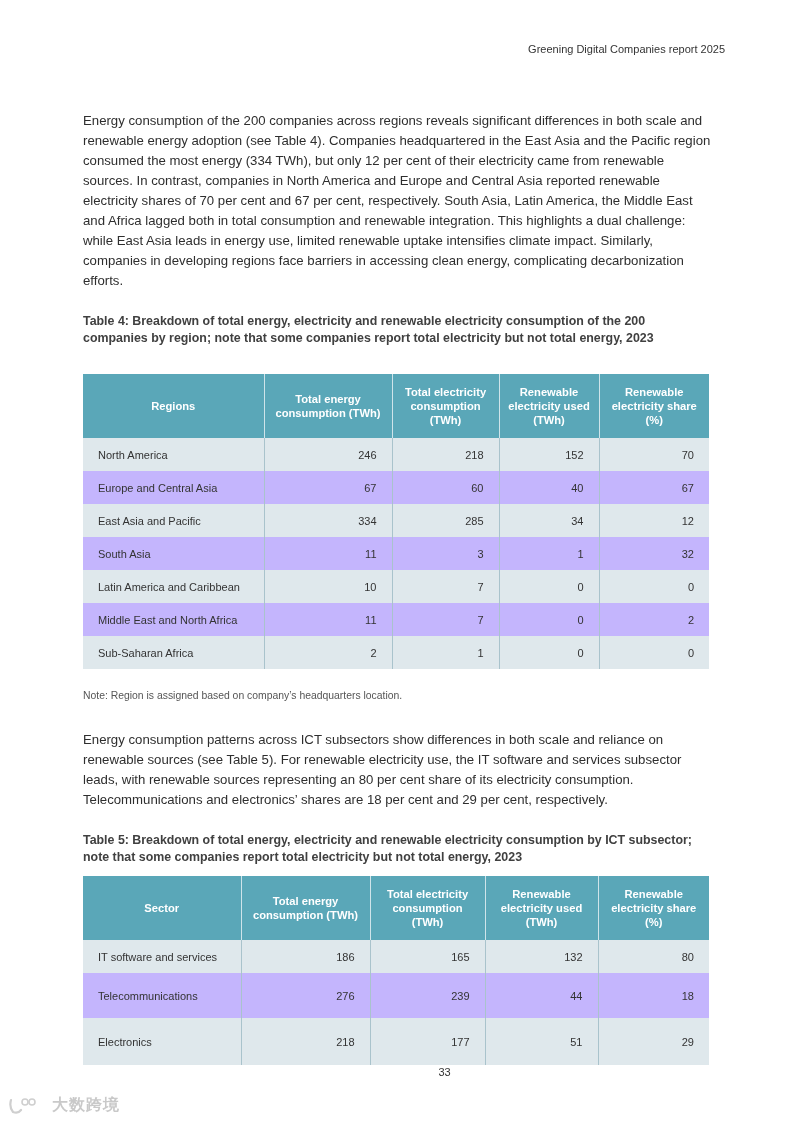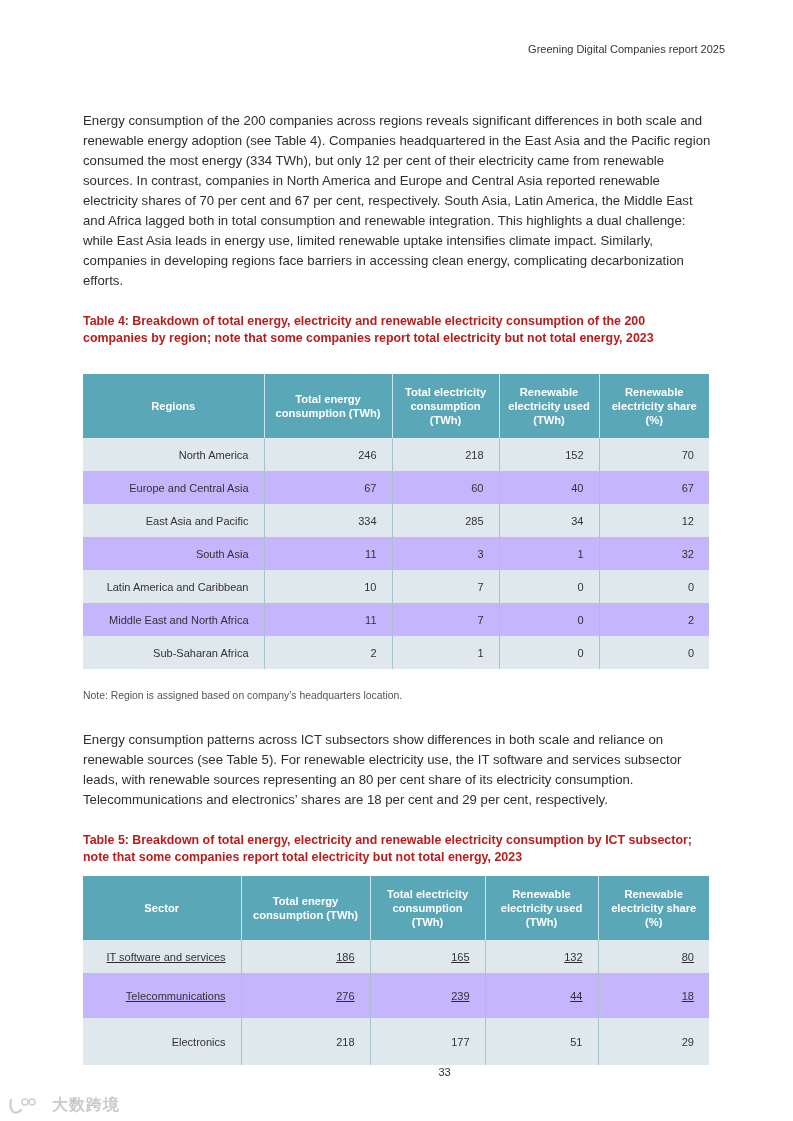--- a/index.html
+++ b/index.html
@@ -10,37 +10,37 @@
   }
   .running-head {
     position: absolute; right: 68px; top: 43px; font-size: 11px; color: #333;
   }
   .para {
     position: absolute; left: 83px; width: 630px; font-size: 13.2px; line-height: 20px;
     color: #2e2e2e; margin: 0;
   }
   .caption {
     position: absolute; left: 83px; width: 630px; font-size: 12.4px; line-height: 17px;
-    font-weight: bold; color: #b91c1c; margin: 0;
+    font-weight: bold; color: #404040; margin: 0;
   }
   table.data {
     position: absolute; left: 83px; width: 626px; border-collapse: collapse;
     font-size: 11px; table-layout: fixed;
   }
   table.data th {
     background: #5aa7b8; color: #ffffff; font-weight: bold; font-size: 11.2px;
     line-height: 14px; text-align: center; vertical-align: middle; padding: 0 6px;
     border-left: 1px solid #cfe4ea;
   }
   table.data th:first-child { border-left: none; }
   table.data td {
     height: 33px; padding: 0 15px; color: #333; vertical-align: middle;
     border-left: 1px solid #a9c3cc;
   }
-  table.data td:first-child { border-left: none; text-align: right; }
+  table.data td:first-child { border-left: none; text-align: left; }
   table.data td.num { text-align: right; }
   table.data tr.odd td { background: #dfe8ec; }
   table.data tr.even td { background: #c4b5fd; }
   .note {
     position: absolute; left: 83px; top: 690px; font-size: 10.4px; color: #555;
   }
   .page-number {
     position: absolute; left: 0; width: 793px; top: 1066px; text-align: center;
     font-size: 11px; color: #333; padding-left: 48px;
   }
@@ -146,28 +146,28 @@
   <thead>
     <tr style="height:64px;">
       <th>Sector</th>
       <th>Total energy consumption (TWh)</th>
       <th>Total electricity consumption (TWh)</th>
       <th>Renewable electricity used (TWh)</th>
       <th>Renewable electricity share (%)</th>
     </tr>
   </thead>
   <tbody>
-    <tr class="odd" style="height:32px;text-decoration:underline;">
+    <tr class="odd" style="height:32px;">
       <td>IT software and services</td>
       <td class="num">186</td>
       <td class="num">165</td>
       <td class="num">132</td>
       <td class="num">80</td>
     </tr>
-    <tr class="even" style="height:45px;text-decoration:underline;">
+    <tr class="even" style="height:45px;">
       <td>Telecommunications</td>
       <td class="num">276</td>
       <td class="num">239</td>
       <td class="num">44</td>
       <td class="num">18</td>
     </tr>
     <tr class="odd" style="height:47px;">
       <td>Electronics</td>
       <td class="num">218</td>
       <td class="num">177</td>

